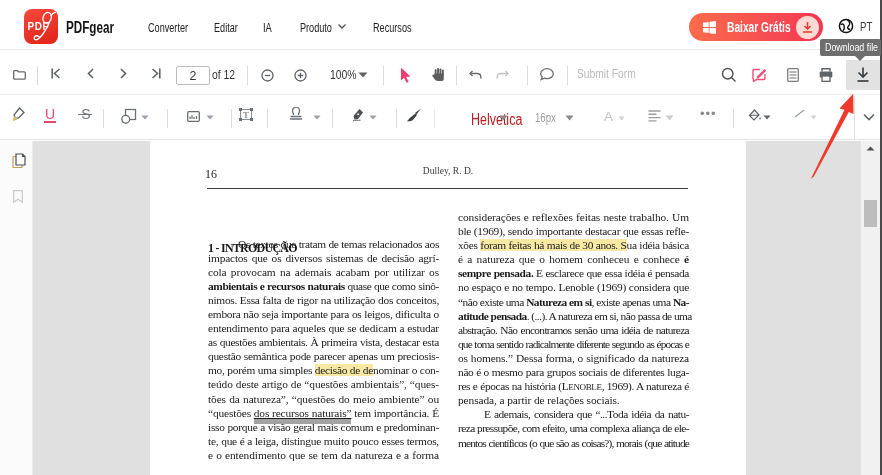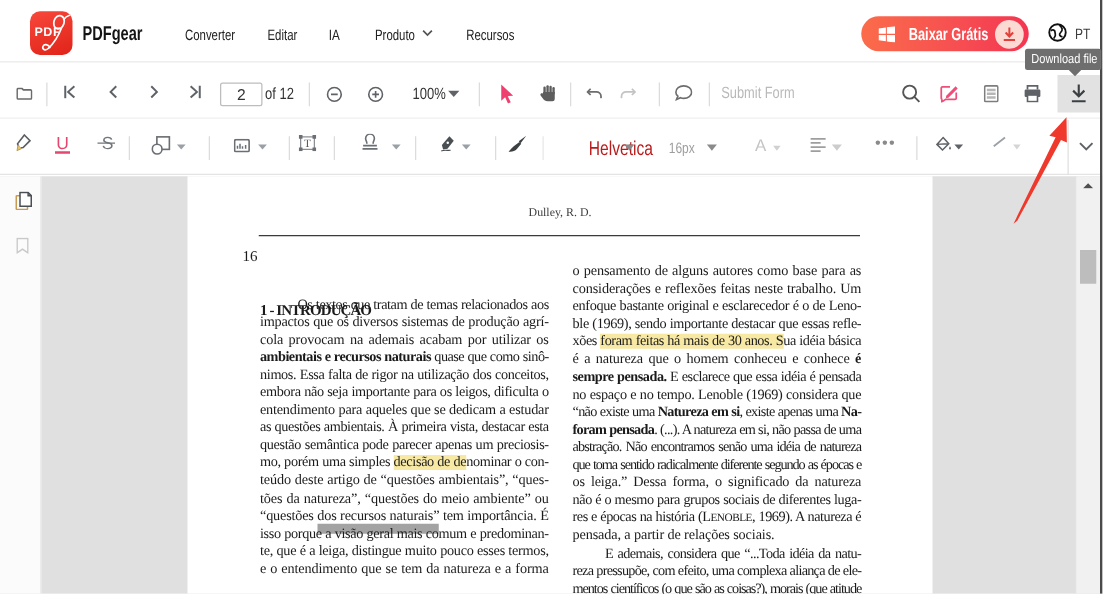--- a/index.html
+++ b/index.html
@@ -27,76 +27,74 @@
   #redge { position:absolute; left:880px; top:0px; width:2px; height:475px; background:#4a4a4a; }
   
   #page { position:absolute; left:150px; top:141px; width:596px; height:334px; background:#fff; color:#1b1b1b; }
   .ser { font-family:"Liberation Serif", serif; }
   .col { position:absolute; width:231px; font-family:"Liberation Serif",serif; font-size:11.4px; line-height:14.1px; color:#1b1b1b; letter-spacing:-0.1px; }
   .jl { text-align:justify; text-align-last:justify; height:14.1px; white-space:nowrap; }
   .nl { text-align:left; height:14.1px; white-space:nowrap; }
   .b { font-weight:bold;margin-top:32px; }
   .i { }
   .hl { background:#f7e8a3; }
-  .gu { border-bottom:8px solid #a3a3a3; }
+  .gu { border-bottom:5px solid #a3a3a3;text-decoration:underline; }
   
   #tooltip { position:absolute; left:820px; top:39px; width:61px; height:17px; background:#6e6e6e; border-radius:2px; color:#fff; font-size:10.5px; text-align:center; line-height:17px; z-index:30; }
   #tooltip:after { content:""; position:absolute; left:35px; top:17px; border:5px solid transparent; border-top-color:#6e6e6e; }
   #dlbg { position:absolute; left:846px; top:9px; width:35px; height:30px; background:#e2e2e2; }
   
   #btn { position:absolute; left:689px; top:13px; width:134px; height:28px; border-radius:14px; background:linear-gradient(92deg,#fb6c4a 0%,#f64d52 60%,#f53550 100%); }
   #btn .txt { position:absolute; left:38px; top:5.5px; color:#fff; font-size:14px; font-weight:bold; }
   #btn .badge { position:absolute; left:107px; top:2.5px; width:23px; height:23px; border-radius:50%; background:#fcdad4; }
 </style>
 </head>
 <body>
 <div id="content"></div>
 <div id="sidebar"></div>
 <div id="scroll"></div>
 <div id="thumb"></div>
 
 <div id="page">
-  <div class="abs ser" style="left:44px;top:26px;font-size:12px;margin-top:31px;">16</div>
+  <div class="abs ser" style="left:55px;top:26px;font-size:12px;">16</div>
   <div class="abs ser" style="left:0;top:25px;width:596px;text-align:center;font-size:9.5px;color:#3a3a3a;">Dulley, R. D.</div>
   <div class="abs" style="left:57px;top:47px;width:481px;height:1px;background:#3b3b3b;"></div>
   <div class="abs ser b" style="left:58px;top:68px;font-size:12px;letter-spacing:-0.75px;">1 - INTRODUÇÃO</div>
 
   <div class="col" id="lcol" style="left:58px;top:95.5px;">
     <div class="jl" style="text-indent:30px;letter-spacing:-0.35px;">Os textos que tratam de temas relacionados aos</div>
-    <div class="jl" style="letter-spacing:-0.19px;">impactos que os diversos sistemas de produção agrí-</div>
+    <div class="jl" style="letter-spacing:-0.19px;">impactos que os diversos sistemas de decisão agrí-</div>
     <div class="jl">cola provocam na ademais acabam por utilizar os</div>
     <div class="jl" style="letter-spacing:-0.40px;"><span class="b">ambientais e recursos naturais</span> quase que como sinô-</div>
     <div class="jl" style="letter-spacing:-0.28px;">nimos. Essa falta de rigor na utilização dos conceitos,</div>
     <div class="jl" style="letter-spacing:-0.26px;">embora não seja importante para os leigos, dificulta o</div>
     <div class="jl" style="letter-spacing:-0.17px;">entendimento para aqueles que se dedicam a estudar</div>
     <div class="jl" style="letter-spacing:-0.33px;">as questões ambientais. À primeira vista, destacar esta</div>
     <div class="jl" style="letter-spacing:-0.27px;">questão semântica pode parecer apenas um preciosis-</div>
     <div class="jl" style="letter-spacing:-0.27px;">mo, porém uma simples <span class="hl">decisão de de</span>nominar o con-</div>
     <div class="jl">teúdo deste artigo de “questões ambientais”, “ques-</div>
     <div class="jl">tões da natureza”, “questões do meio ambiente” ou</div>
     <div class="jl" style="letter-spacing:-0.15px;">“questões <span class="gu">dos recursos naturais”</span> tem importância. É</div>
     <div class="jl" style="letter-spacing:-0.27px;">isso porque a visão geral mais comum e predominan-</div>
     <div class="jl" style="letter-spacing:-0.22px;">te, que é a leiga, distingue muito pouco esses termos,</div>
     <div class="jl">e o entendimento que se tem da natureza e a forma</div>
   </div>
 
   <div class="col" id="rcol" style="left:308px;top:69px;">
-    <div class="jl">o pensamento de alguns autores como base para as</div>
     <div class="jl">considerações e reflexões feitas neste trabalho. Um</div>
-    <div class="jl" style="letter-spacing:-0.26px;">enfoque bastante original e esclarecedor é o de Leno-</div>
     <div class="jl" style="letter-spacing:-0.28px;">ble (1969), sendo importante destacar que essas refle-</div>
     <div class="jl" style="letter-spacing:-0.33px;">xões <span class="hl">foram feitas há mais de 30 anos. S</span>ua idéia básica</div>
     <div class="jl">é a natureza que o homem conheceu e conhece <span class="b">é</span></div>
     <div class="jl" style="letter-spacing:-0.38px;"><span class="b">sempre pensada.</span> E esclarece que essa idéia é pensada</div>
     <div class="jl" style="letter-spacing:-0.23px;">no espaço e no tempo. Lenoble (1969) considera que</div>
     <div class="jl" style="letter-spacing:-0.53px;"><span class="i">“não existe uma <span class="b">Natureza em si</span>, existe apenas uma <span class="b">Na-</span></span></div>
-    <div class="jl" style="letter-spacing:-0.55px;"><span class="i"><span class="b">foram pensada</span>. (...). A natureza em si, não passa de uma</span></div>
+    <div class="jl" style="letter-spacing:-0.55px;"><span class="i"><span class="b">atitude pensada</span>. (...). A natureza em si, não passa de uma</span></div>
     <div class="jl" style="letter-spacing:-0.67px;"><span class="i">abstração. Não encontramos senão uma idéia de natureza</span></div>
     <div class="jl" style="letter-spacing:-0.86px;"><span class="i">que toma sentido radicalmente diferente segundo as épocas e</span></div>
-    <div class="jl" style="letter-spacing:-0.15px;"><span class="i">os leiga.”</span> Dessa forma, o significado da natureza</div>
+    <div class="jl" style="letter-spacing:-0.15px;"><span class="i">os homens.”</span> Dessa forma, o significado da natureza</div>
     <div class="jl" style="letter-spacing:-0.32px;">não é o mesmo para grupos sociais de diferentes luga-</div>
     <div class="jl" style="letter-spacing:-0.37px;">res e épocas na história (L<span style="font-size:9px;">ENOBLE</span>, 1969). A natureza é</div>
     <div class="nl">pensada, a partir de relações sociais.</div>
     <div class="jl" style="letter-spacing:-0.48px;"><span style="padding-left:26px;"></span>E ademais, considera que <span class="i">“...Toda idéia da natu-</span></div>
     <div class="jl" style="letter-spacing:-0.59px;"><span class="i">reza pressupõe, com efeito, uma complexa aliança de ele-</span></div>
     <div class="jl" style="letter-spacing:-0.84px;"><span class="i">mentos científicos (o que são as coisas?), morais (que atitude</span></div>
   </div>
 </div>
 
 <div id="header">

